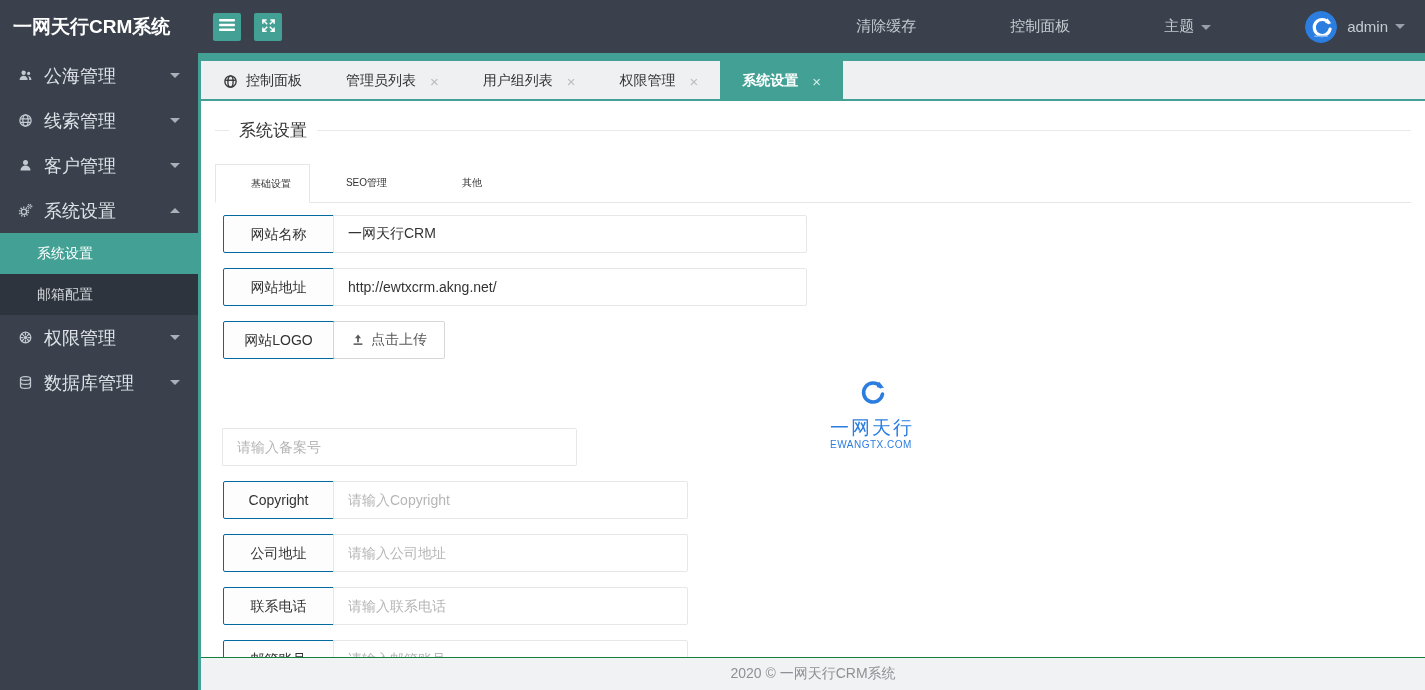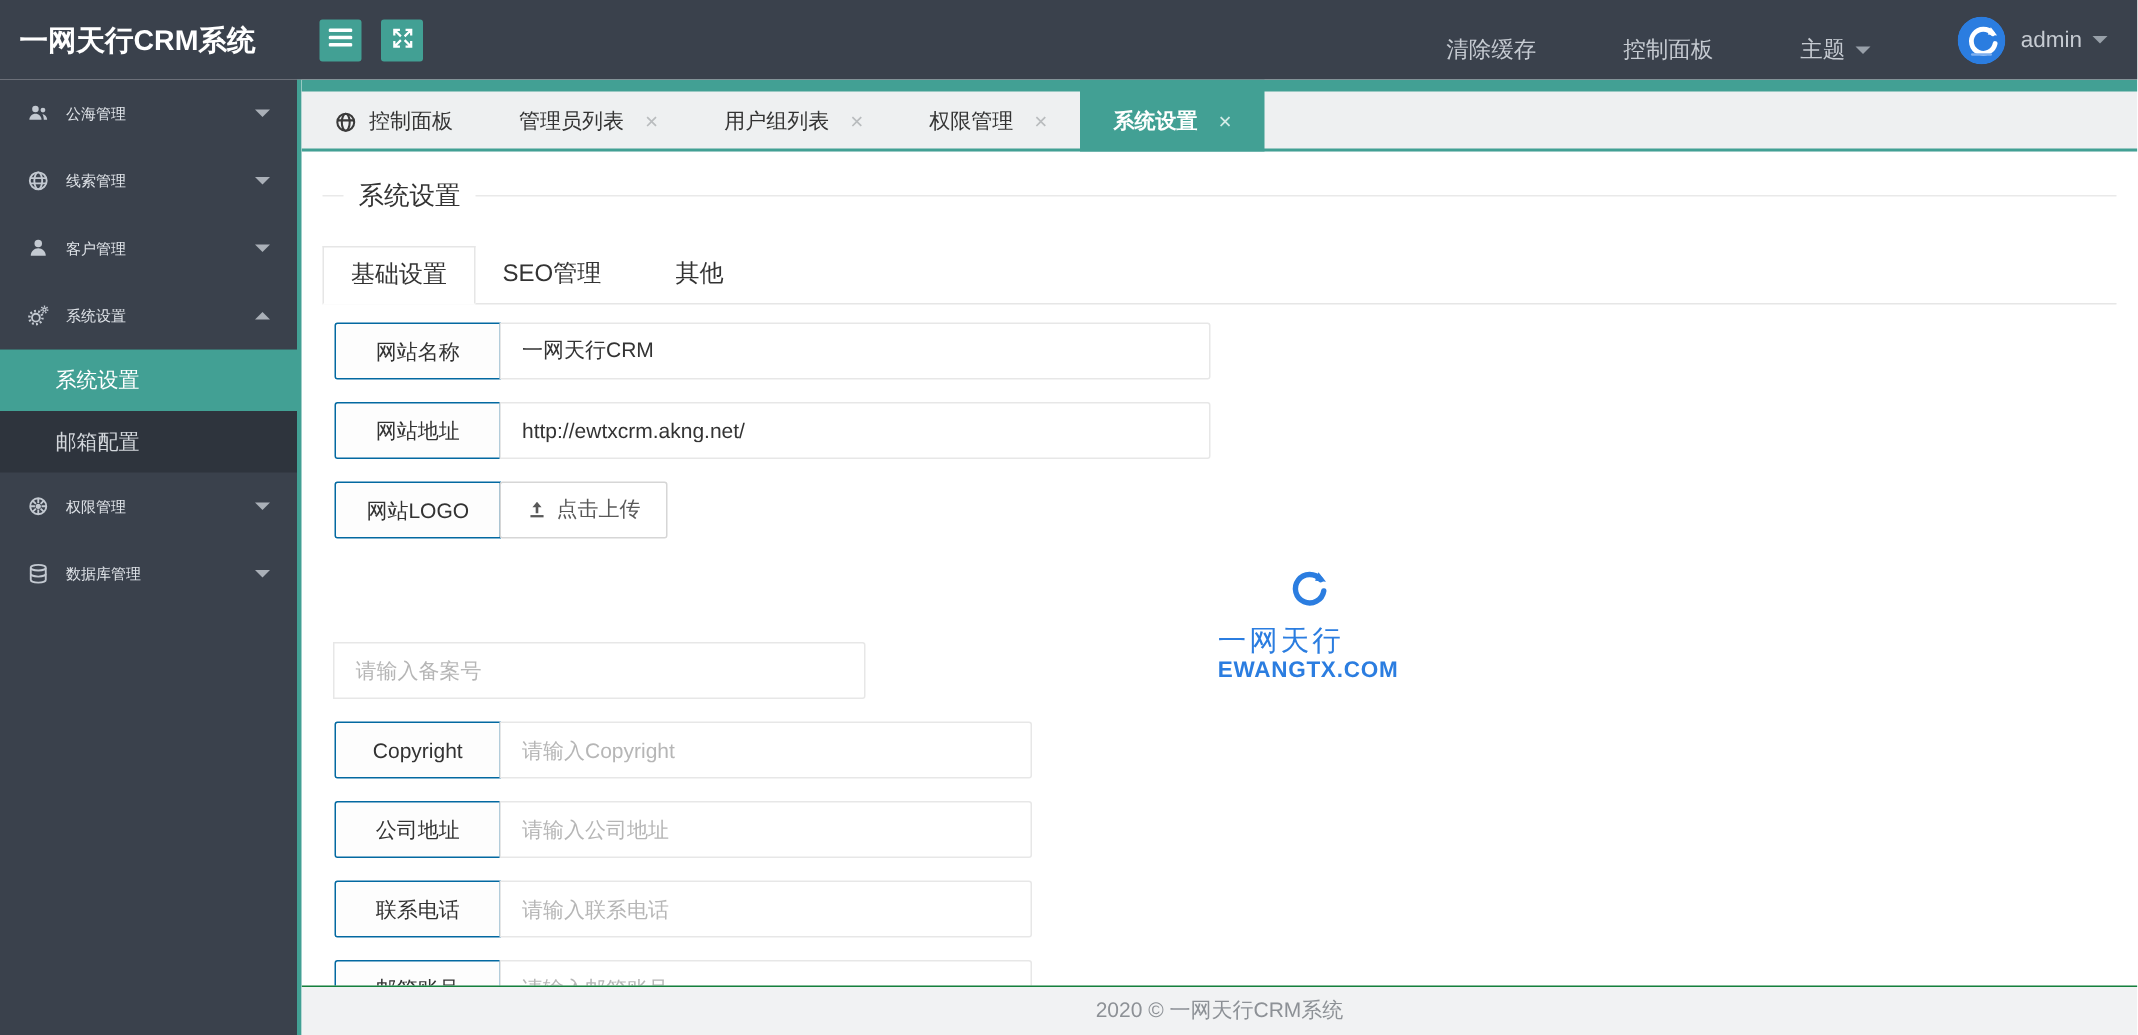--- a/index.html
+++ b/index.html
@@ -4,29 +4,29 @@
 <style>
   * { margin:0; padding:0; box-sizing:border-box; }
   html,body { width:1425px; height:690px; overflow:hidden; }
   body { position:relative; font-family:"Liberation Sans","DejaVu Sans",sans-serif; background:#fff; color:#333; }
 
   
   .topbar { position:absolute; top:0; left:0; width:100%; height:53px; background:#3a414c; display:flex; align-items:center; z-index:20; }
   .brand { width:198px; flex:0 0 auto; color:#fff; font-size:19px; font-weight:bold; padding-left:13px; white-space:nowrap; }
   .icon-btn { width:28px; height:28px; background:#42a094; border:none; border-radius:2px; margin-left:15px; display:flex; align-items:center; justify-content:center; cursor:pointer; }
   .icon-btn + .icon-btn { margin-left:13px; }
-  .top-right { margin-left:auto; display:flex; align-items:flex-end; color:#c6cbd2; font-size:15px; }
+  .top-right { margin-left:auto; display:flex; align-items:center; color:#c6cbd2; font-size:15px;gap:36px; }
   .top-link { margin-right:58px; cursor:pointer; white-space:nowrap; }
   .caret { display:inline-block; width:0; height:0; border-left:5px solid transparent; border-right:5px solid transparent; border-top:5px solid #98a0a9; margin-left:7px; vertical-align:middle; }
   .user { display:flex; align-items:center; margin-right:20px; cursor:pointer; }
   .avatar { width:32px; height:32px; border-radius:50%; overflow:hidden; margin-right:10px; flex:0 0 auto; }
 
   
   .sidebar { position:absolute; top:53px; left:0; width:198px; bottom:0; background:#3a414c; z-index:10; }
-  .menu-item { height:45px; display:flex; align-items:center; color:#dfe3e8; font-size:10px; padding:0 18px; cursor:pointer; }
+  .menu-item { height:45px; display:flex; align-items:center; color:#dfe3e8; font-size:18px; padding:0 18px; cursor:pointer; }
   .mi-icon { width:15px; height:15px; margin-right:11px; color:#c3c9d1; flex:0 0 auto; }
   .mi-icon svg { width:100%; height:100%; display:block; }
   .chev { margin-left:auto; width:0; height:0; border-left:5px solid transparent; border-right:5px solid transparent; }
   .chev.down { border-top:5px solid #aab0b8; }
   .chev.up { border-bottom:5px solid #aab0b8; }
   .submenu { background:#2e343d; }
   .submenu-item { height:41px; line-height:41px; padding-left:37px; color:#d3d7dc; font-size:14px; cursor:pointer; }
   .submenu-item.active { background:#42a094; color:#fff; }
 
   
@@ -41,38 +41,38 @@
   .close-x { margin-left:14px; color:#b9bcbe; font-size:15px; line-height:1; }
   .tab.active { background:#42a094; color:#fff; font-weight:bold; }
   .tab.active .close-x { color:#d4ece7; font-weight:normal; }
 
   
   .content { position:relative; height:calc(100% - 50px); padding:0 14px; overflow:hidden; }
   .legend { position:relative; border-top:1px solid #e9e9e9; margin-top:29px; height:0; }
   .legend-title { position:absolute; top:-12px; left:14px; background:#fff; padding:0 10px; font-size:17px; color:#333; white-space:nowrap; }
 
   .page-tabs { display:flex; margin-top:33px; border-bottom:1px solid #e6e6e6; height:39px; }
-  .page-tab { min-width:95px; text-align:center; line-height:38px; font-size:16px; color:#333; cursor:pointer; padding:0 18px; }
+  .page-tab { min-width:95px; text-align:right; line-height:38px; font-size:10px; color:#333; cursor:pointer; padding:0 18px; }
   .page-tab.active { background:#fff; border:1px solid #e6e6e6; border-bottom:1px solid #fff; margin-bottom:-1px; }
 
   .form { margin:12px 0 0 8px; }
   .frow { display:flex; margin-bottom:15px; }
   .flabel { width:111px; height:38px; line-height:36px; text-align:center; border:1px solid #0369a1; background:#fdfdfd; font-size:14px; color:#333; border-radius:2px 0 0 2px; flex:0 0 auto; white-space:nowrap; }
   .finput { height:38px; border:1px solid #e7e7e7; margin-left:-1px; padding:0 14px; font-size:14px; color:#333; border-radius:0 2px 2px 0; outline:none; background:#fff; font-family:inherit; }
   .finput::placeholder { color:#b6b6b6; }
   .finput.wide { width:474px; }
   .finput.narrow { width:355px; }
   .upload-btn { height:38px; margin-left:-1px; border:1px solid #d6d6d6; background:#fff; padding:0 17px; font-size:14px; color:#595959; display:flex; align-items:center; gap:6px; border-radius:2px; cursor:pointer; font-family:inherit; }
   .upload-btn svg { width:14px; height:14px; color:#595959; }
 
   .logo-row { margin:4px 0 16px 110px; height:38px; display:flex; align-items:center; gap:8px;flex-direction:column; }
   .logo-mark { width:36px; height:36px; flex:0 0 auto; }
   .logo-texts { display:flex; flex-direction:column; line-height:1.1; }
   .logo-cn { font-size:19px; color:#2b7de0; letter-spacing:2px; white-space:nowrap; }
-  .logo-sub { font-size:15px; font-weight:bold; color:#2b7de0; letter-spacing:0.5px; }
+  .logo-sub { font-size:10px; font-weight:normal; color:#2b7de0; letter-spacing:0.5px; }
 
   .footer { position:absolute; left:0; right:0; bottom:0; height:33px; background:#f1f2f3; border-top:1px solid #15803d; display:flex; align-items:center; justify-content:center; font-size:14px; color:#8d9196; z-index:5; }
 </style>
 </head>
 <body>
 
 <header class="topbar">
   <div class="brand">一网天行CRM系统</div>
 
   <button class="icon-btn">

